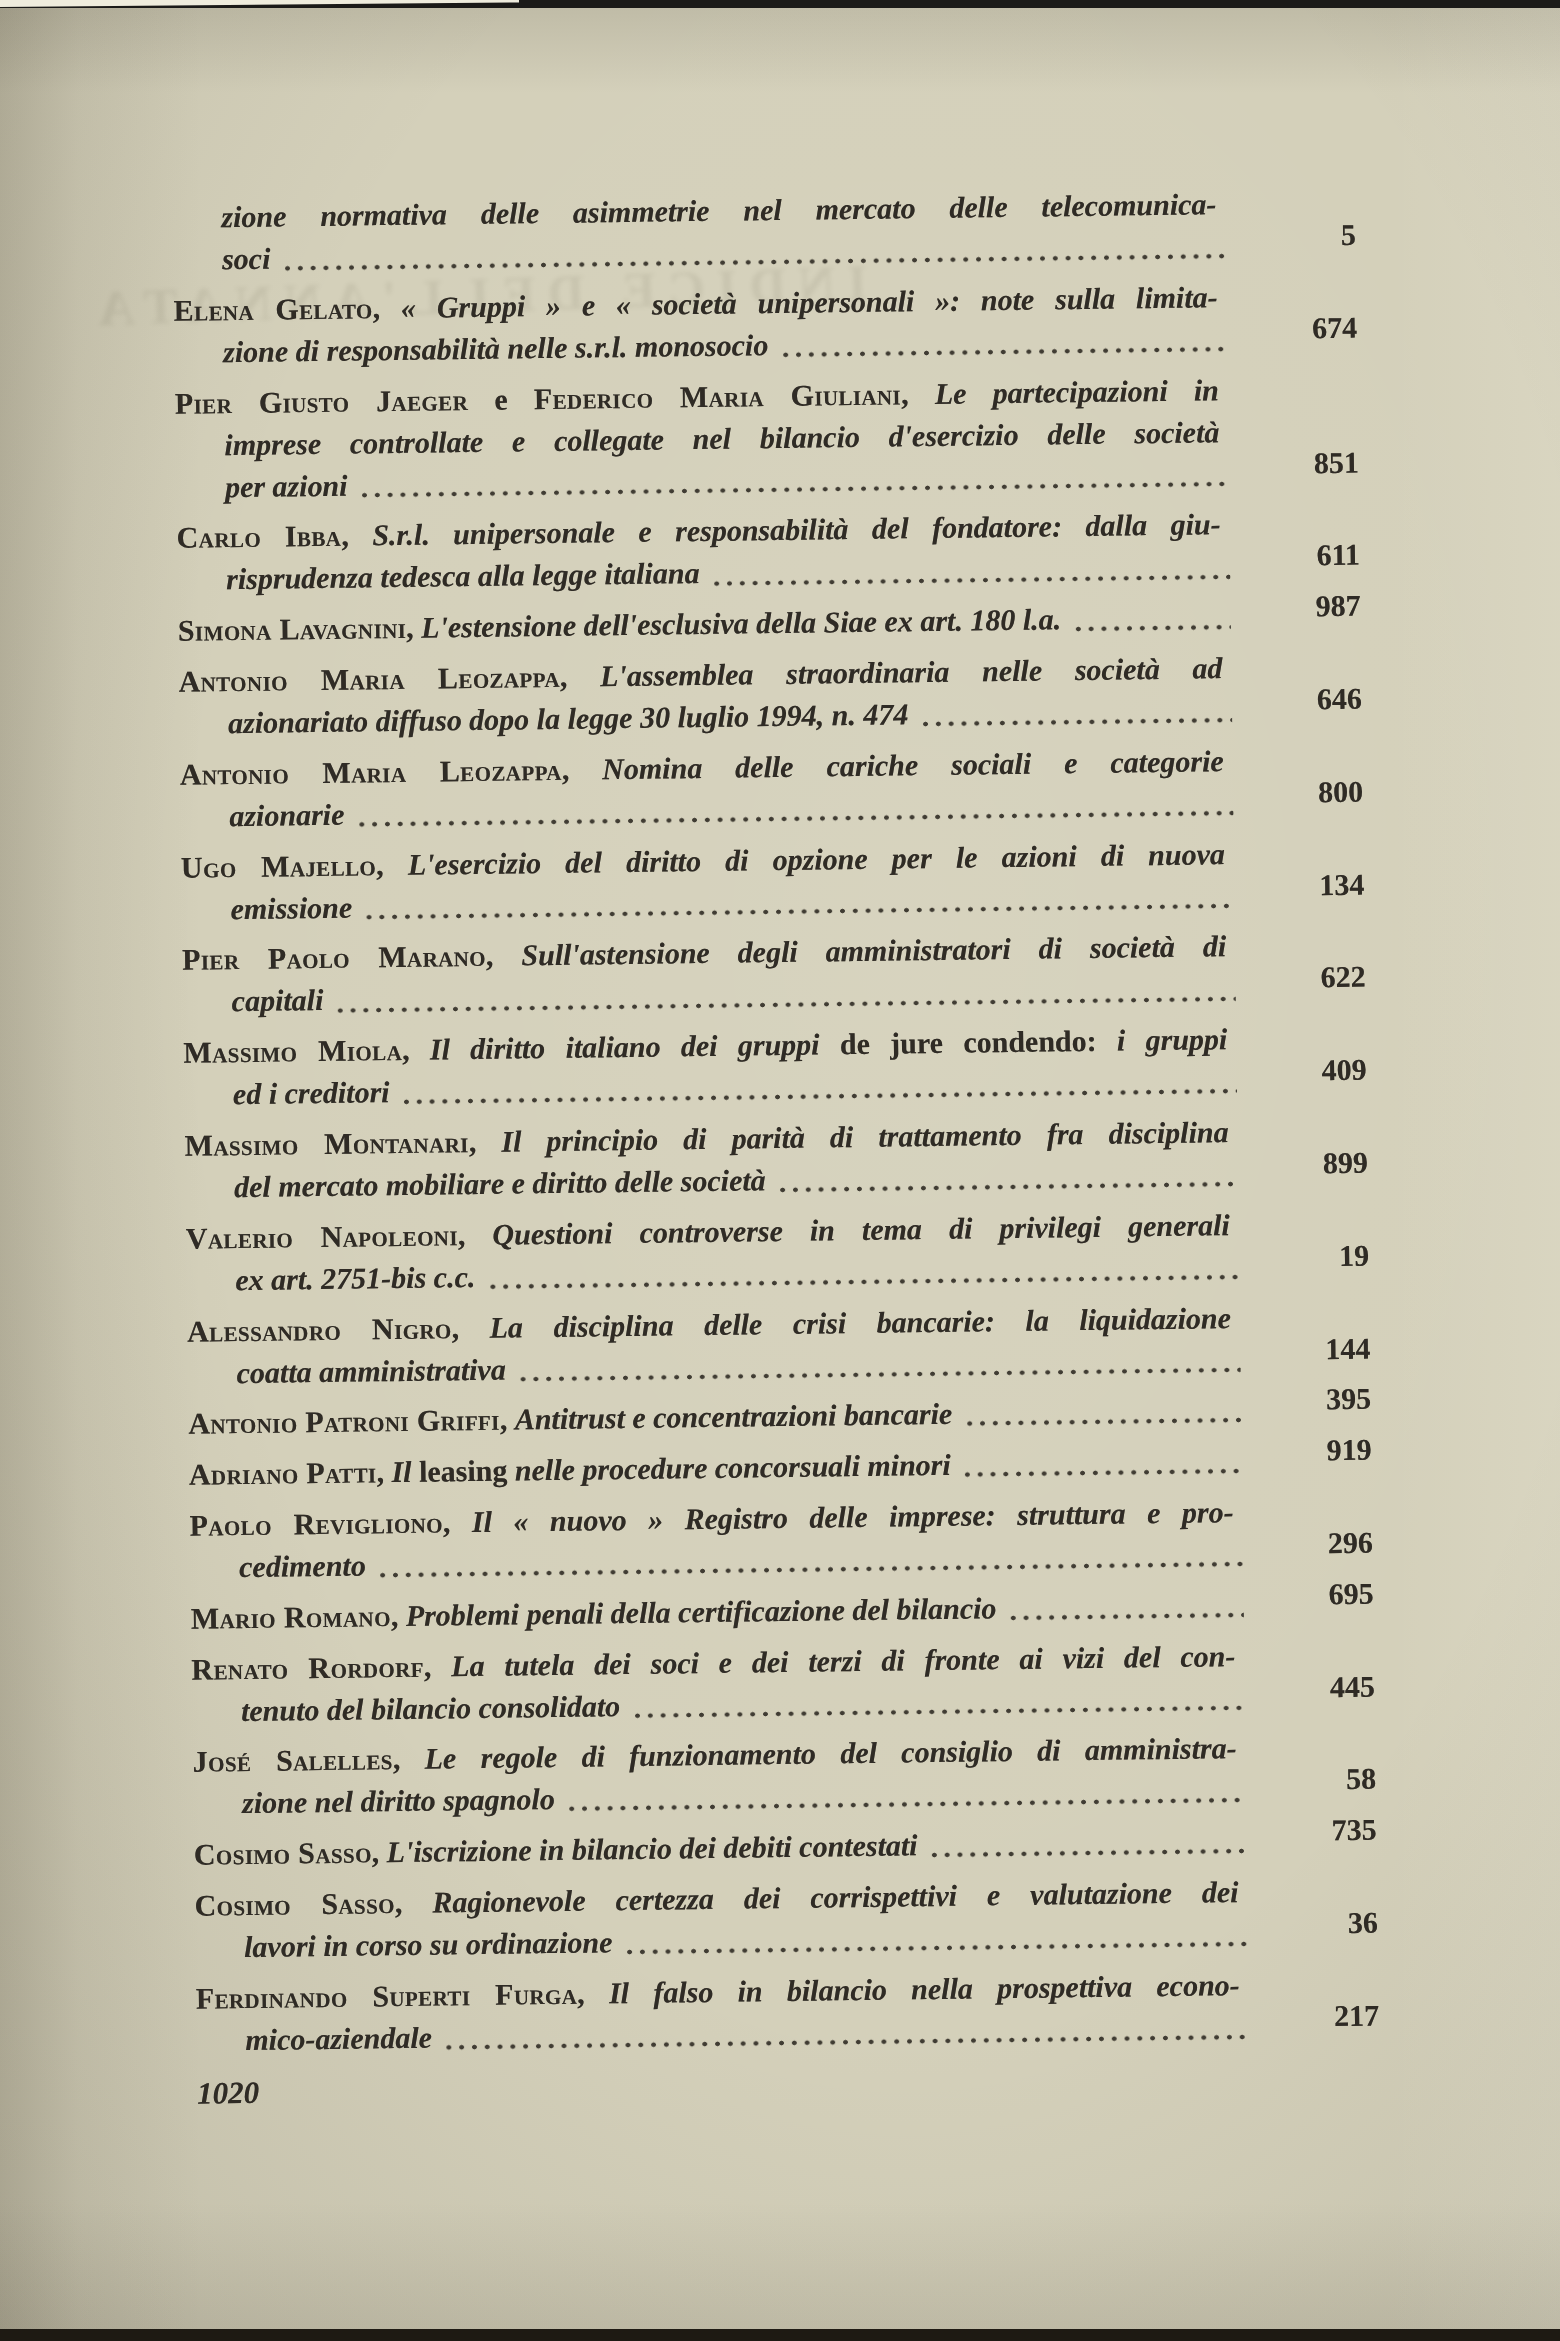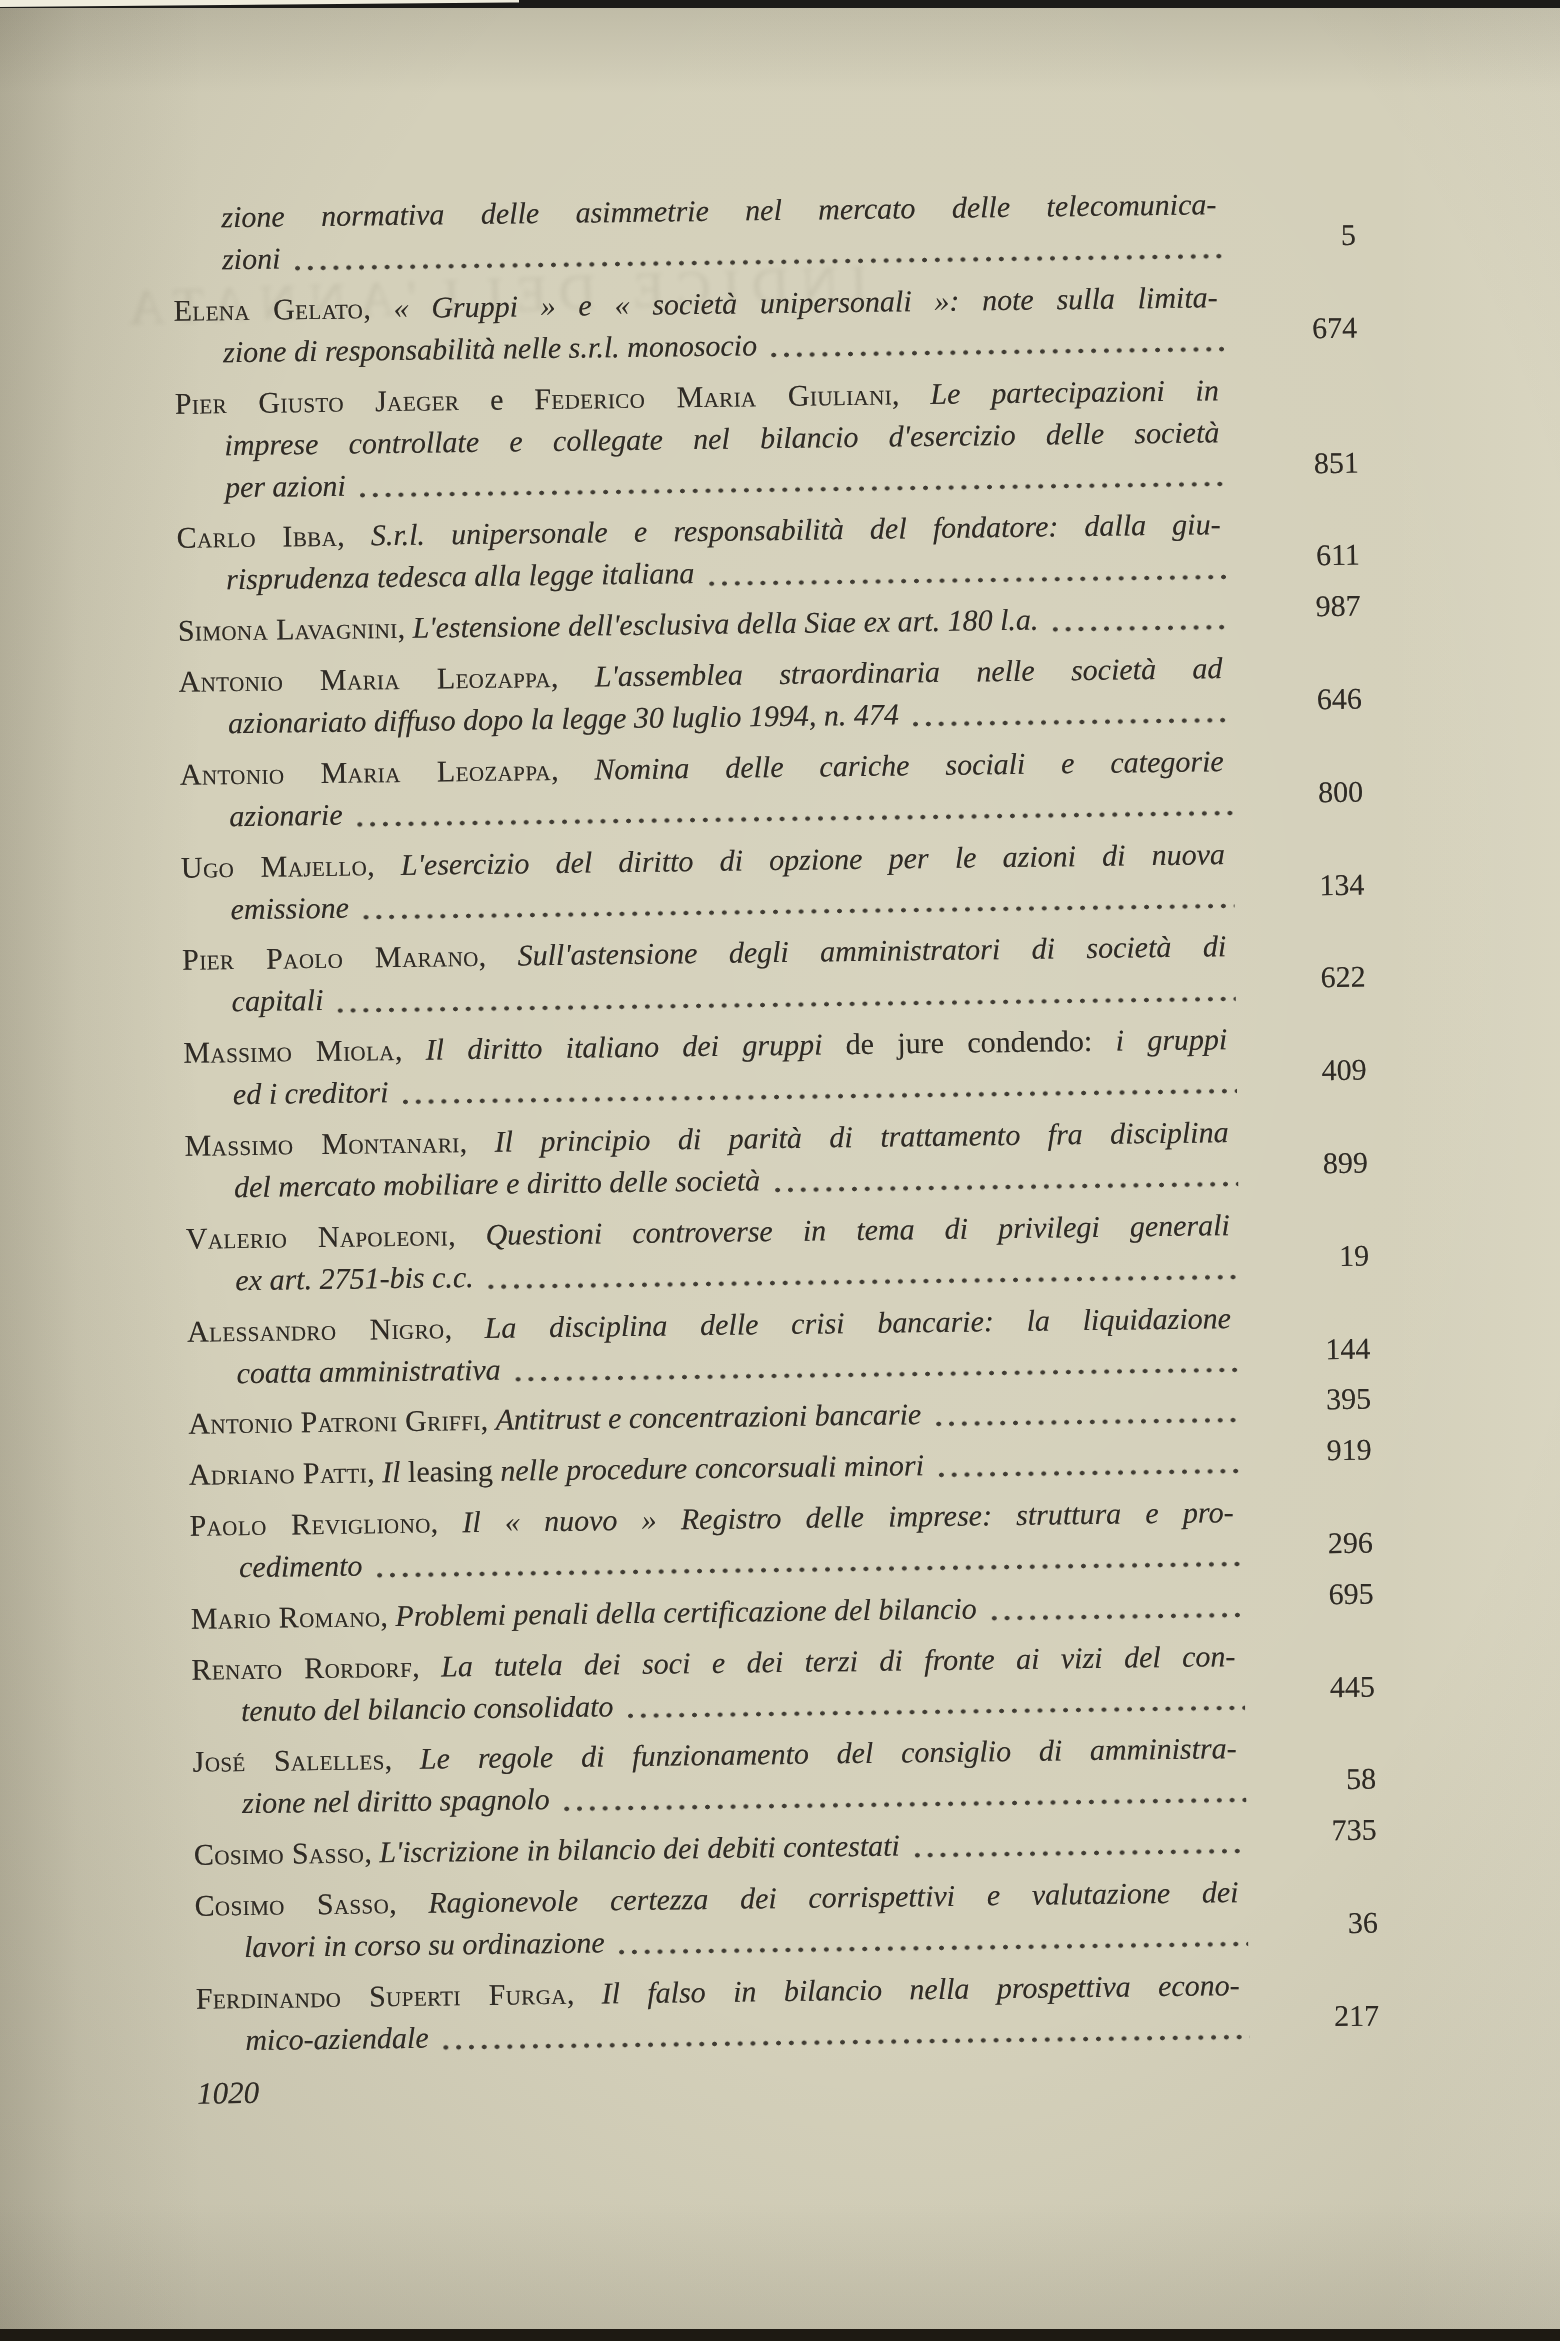--- a/index.html
+++ b/index.html
@@ -1,21 +1,21 @@
 <!DOCTYPE html>
 <html style="font-size:14px"><head>
 <meta charset="utf-8">
 <style>
   html,body { margin:0; padding:0; }
   body {
     width:1560px; height:2342px; overflow:hidden;
     background:#0e0d0b;
     font-family:"Liberation Serif","DejaVu Serif",serif;
   }
-  .photo { position:relative; width:1560px; height:2342px; overflow:hidden; }
+  .photo { position:relative; width:1560px; height:2342px; overflow:hidden;font-weight:bold; }
 
   
   .page-bg {
     position:absolute; inset:0;
     background:
       radial-gradient(ellipse at 58% 40%, rgba(255,255,252,0.07) 0%, rgba(0,0,0,0) 55%, rgba(28,23,12,0.10) 100%),
       linear-gradient(90deg, rgba(46,38,20,0.17) 0%, rgba(46,38,20,0.06) 5%, rgba(0,0,0,0) 13%),
       linear-gradient(270deg, rgba(250,248,236,0.13) 0%, rgba(0,0,0,0) 11%),
       linear-gradient(180deg, rgba(32,27,15,0.12) 0%, rgba(0,0,0,0) 4%),
       linear-gradient(0deg, rgba(32,27,15,0.10) 0%, rgba(0,0,0,0) 6%),
@@ -81,21 +81,21 @@
   <div class="edge-top"></div>
   <div class="edge-top-highlight"></div>
 
   <div class="page-inner">
     <div class="ghost">INDICE DELL'ANNATA</div>
     <div class="content">
       <div>
           <div class="entry">
             <div class="line fill wrap"><span class="seg-it">zione normativa delle asimmetrie nel mercato delle telecomunica-</span></div>
             <div class="line last wrap">
-              <span class="lead-text"><span class="seg-it">zioni</span></span>
+              <span class="lead-text"><span class="seg-it">soci</span></span>
               <span class="leader"></span>
               <span class="pagenum">5</span>
             </div>
           </div>
           <div class="entry">
             <div class="line fill"><span class="seg-sc">Elena Gelato</span><span class="seg-rm">, </span><span class="seg-it">« Gruppi » e « società unipersonali »: note sulla limita-</span></div>
             <div class="line last wrap">
               <span class="lead-text"><span class="seg-it">zione di responsabilità nelle s.r.l. monosocio</span></span>
               <span class="leader"></span>
               <span class="pagenum">674</span>

